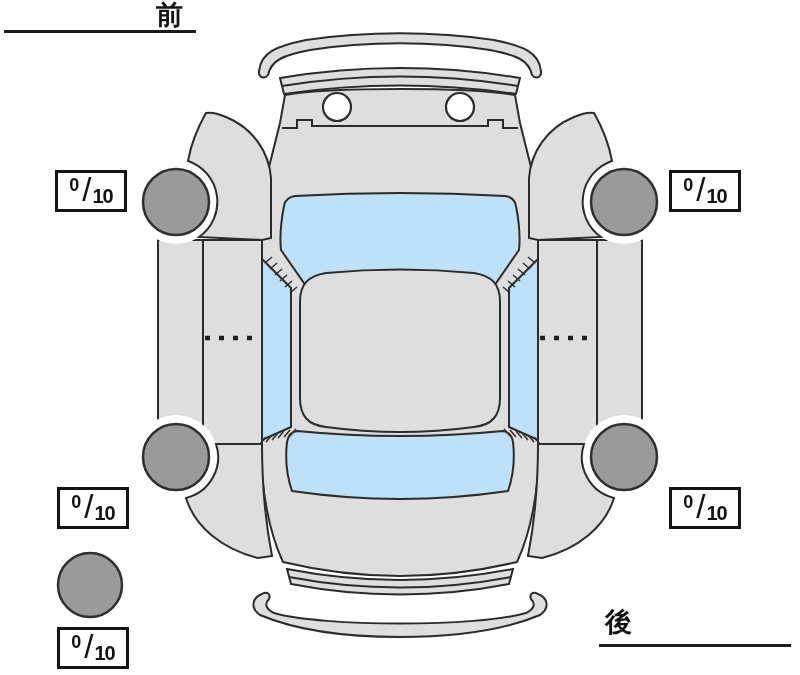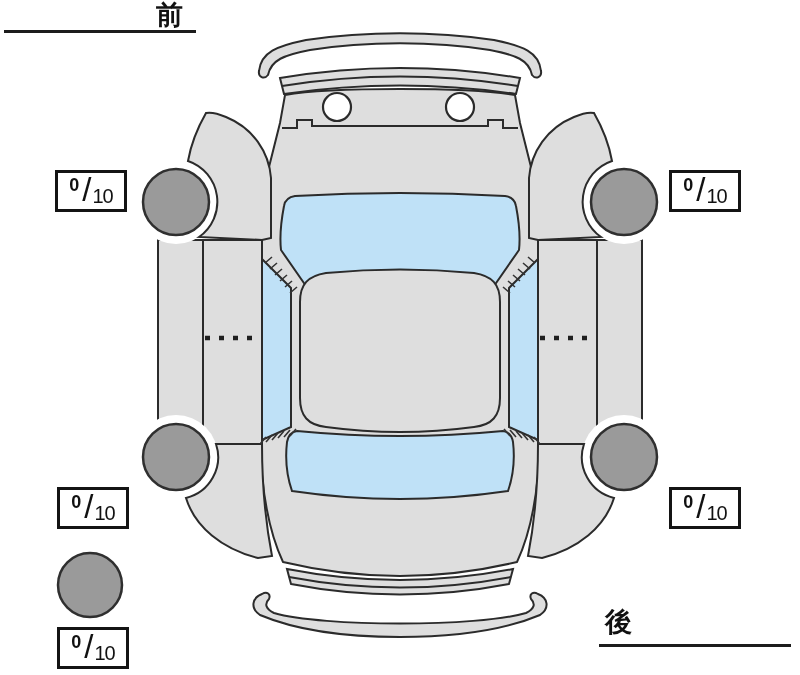--- a/index.html
+++ b/index.html
@@ -20,21 +20,21 @@
   .dir-label{position:absolute;font-size:27px;font-weight:700;line-height:1;}
   .dir-underline{position:absolute;height:3px;background:#1c1c1c;}
 
   .tread-box{
     position:absolute;width:72px;height:42px;background:#ffffff;
     border:3px solid #141414;box-sizing:border-box;
     display:flex;align-items:center;justify-content:center;
   }
   .t-val{font-size:18px;font-weight:700;transform:translateY(-6px);margin-right:3px;}
   .t-sep{font-size:33px;font-weight:400;line-height:0;transform:translateY(-1px);}
-  .t-max{font-size:20px;font-weight:400;transform:translateY(5px);letter-spacing:-1px;margin-left:1px;}
+  .t-max{font-size:20px;font-weight:700;transform:translateY(5px);letter-spacing:-1px;margin-left:1px;}
 </style>
 </head>
 <body>
 
 <div id="stage">
 
   <svg id="car-svg" viewBox="0 0 800 675" aria-hidden="true">
 
     <path class="body-fill" d="M 285,95 C 330,87 470,87 515,95 L 520,123 L 539,199 C 542,235 540,255 540,310 L 540,438
          C 539,485 532,530 517,562 Q 400,590 283,562 C 268,530 261,485 260,438 L 260,310

